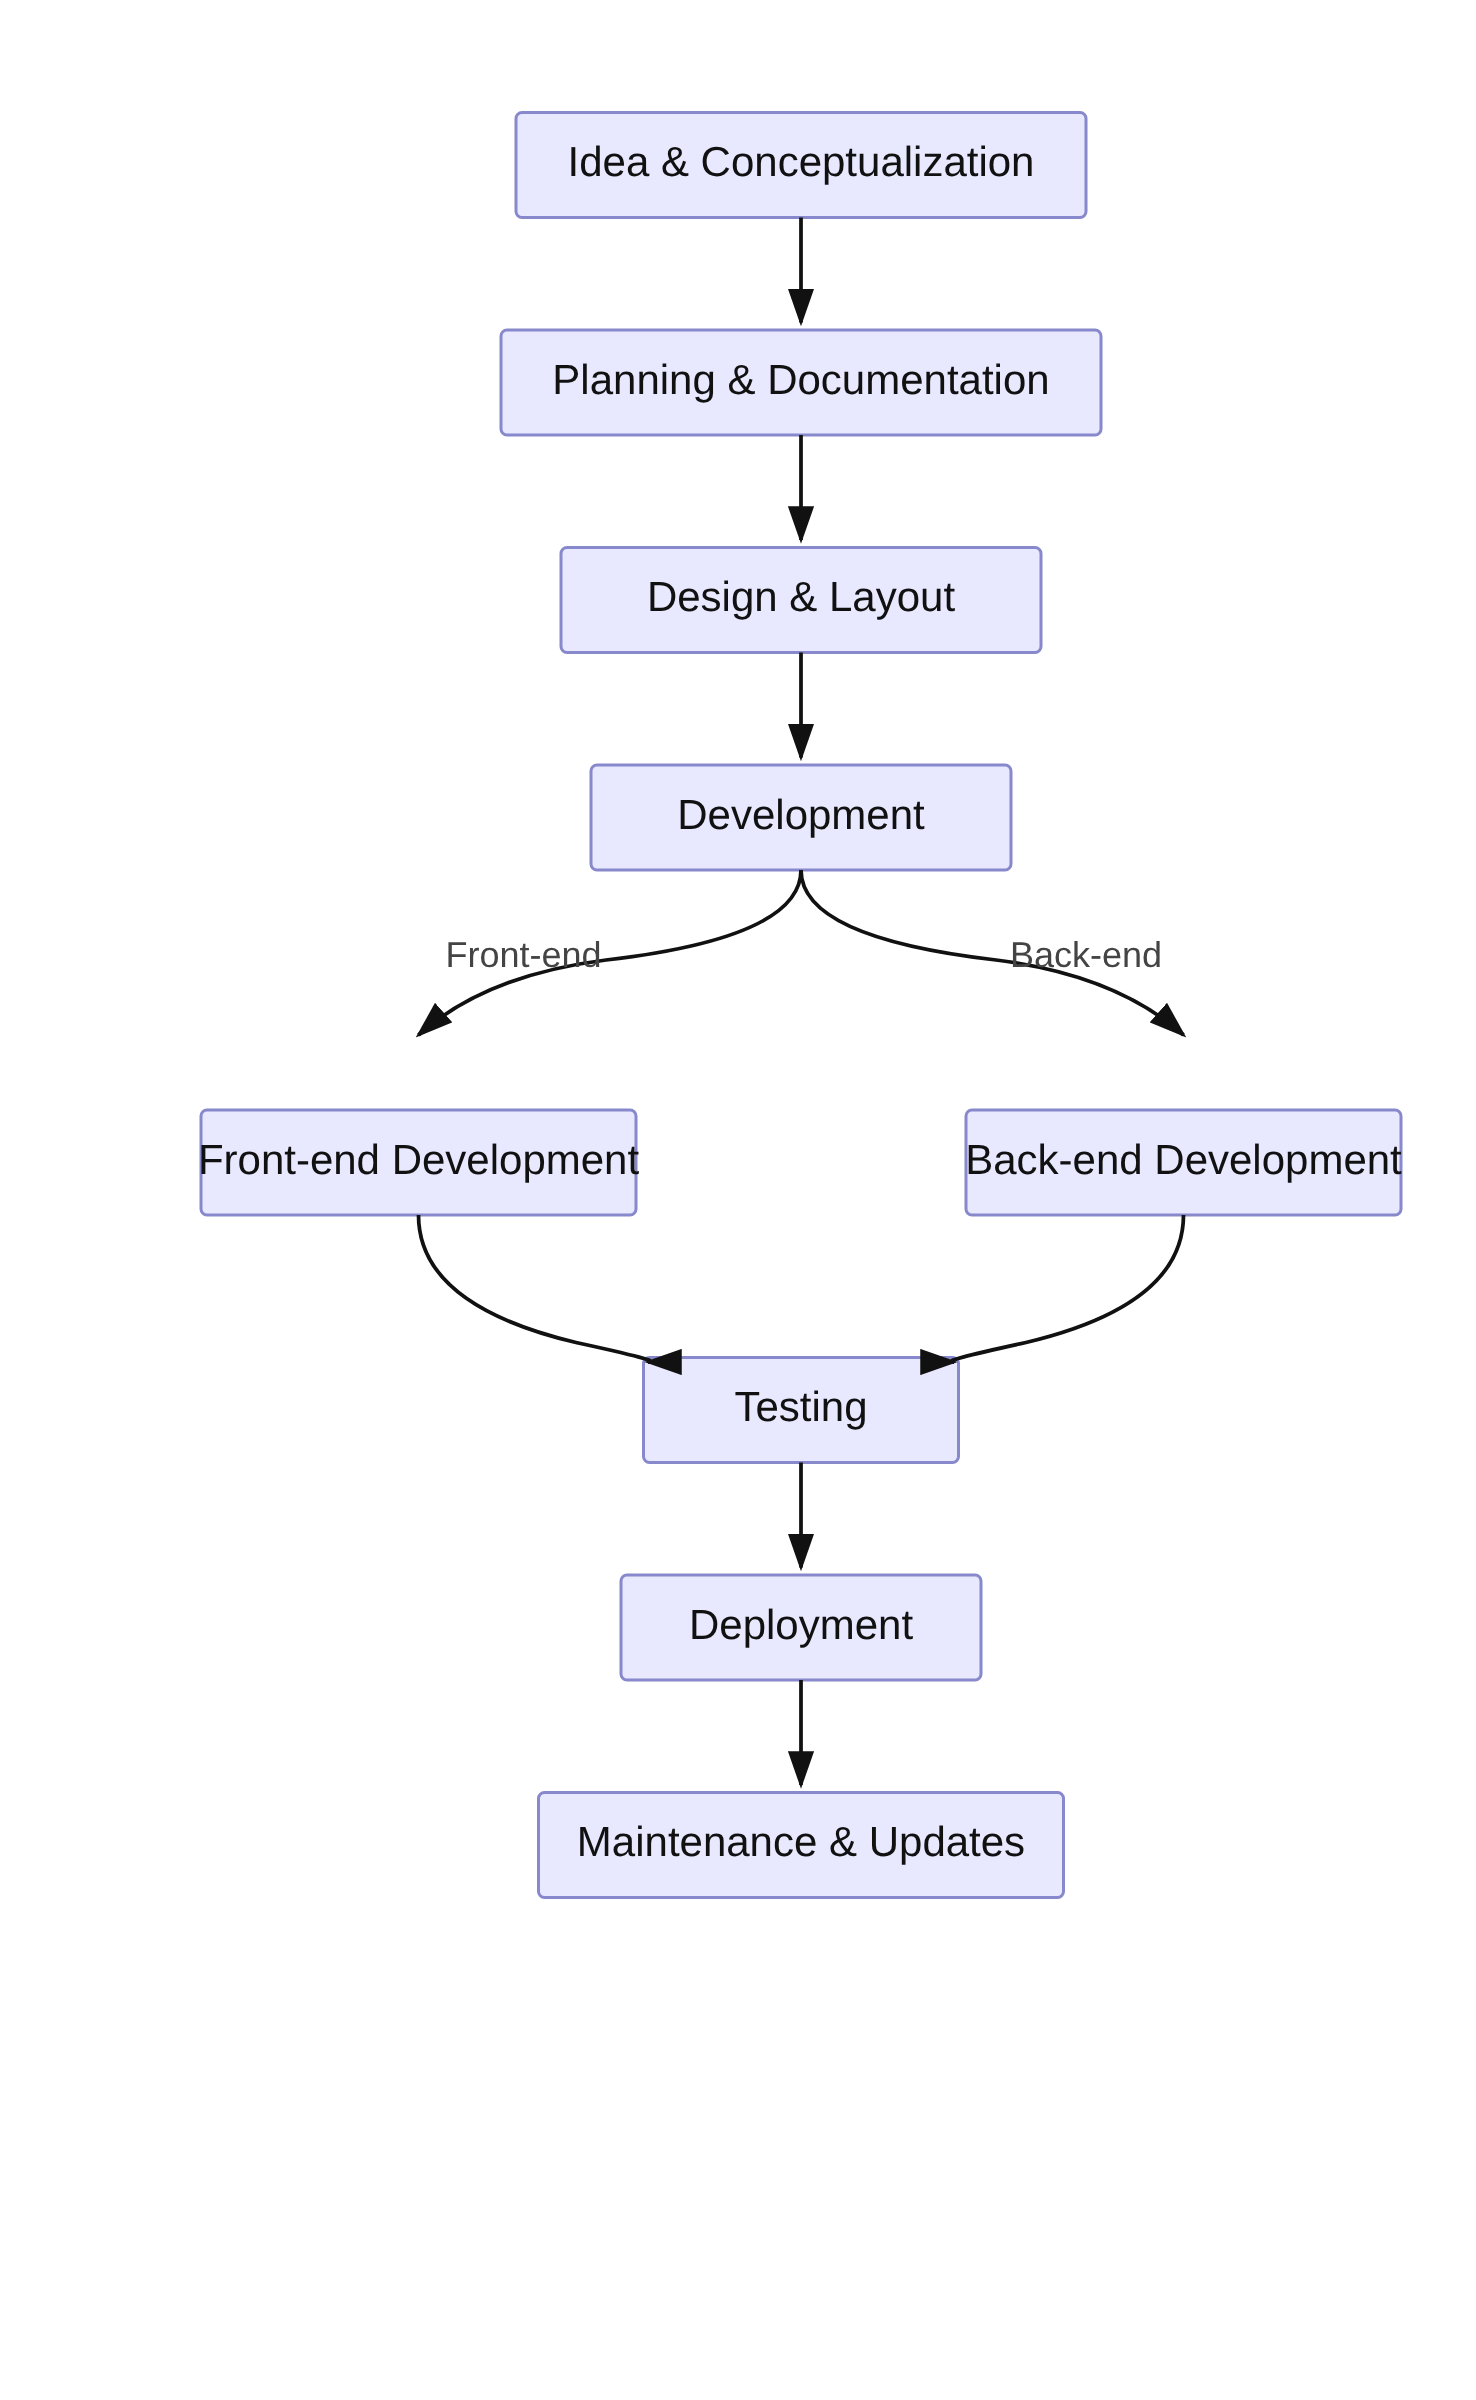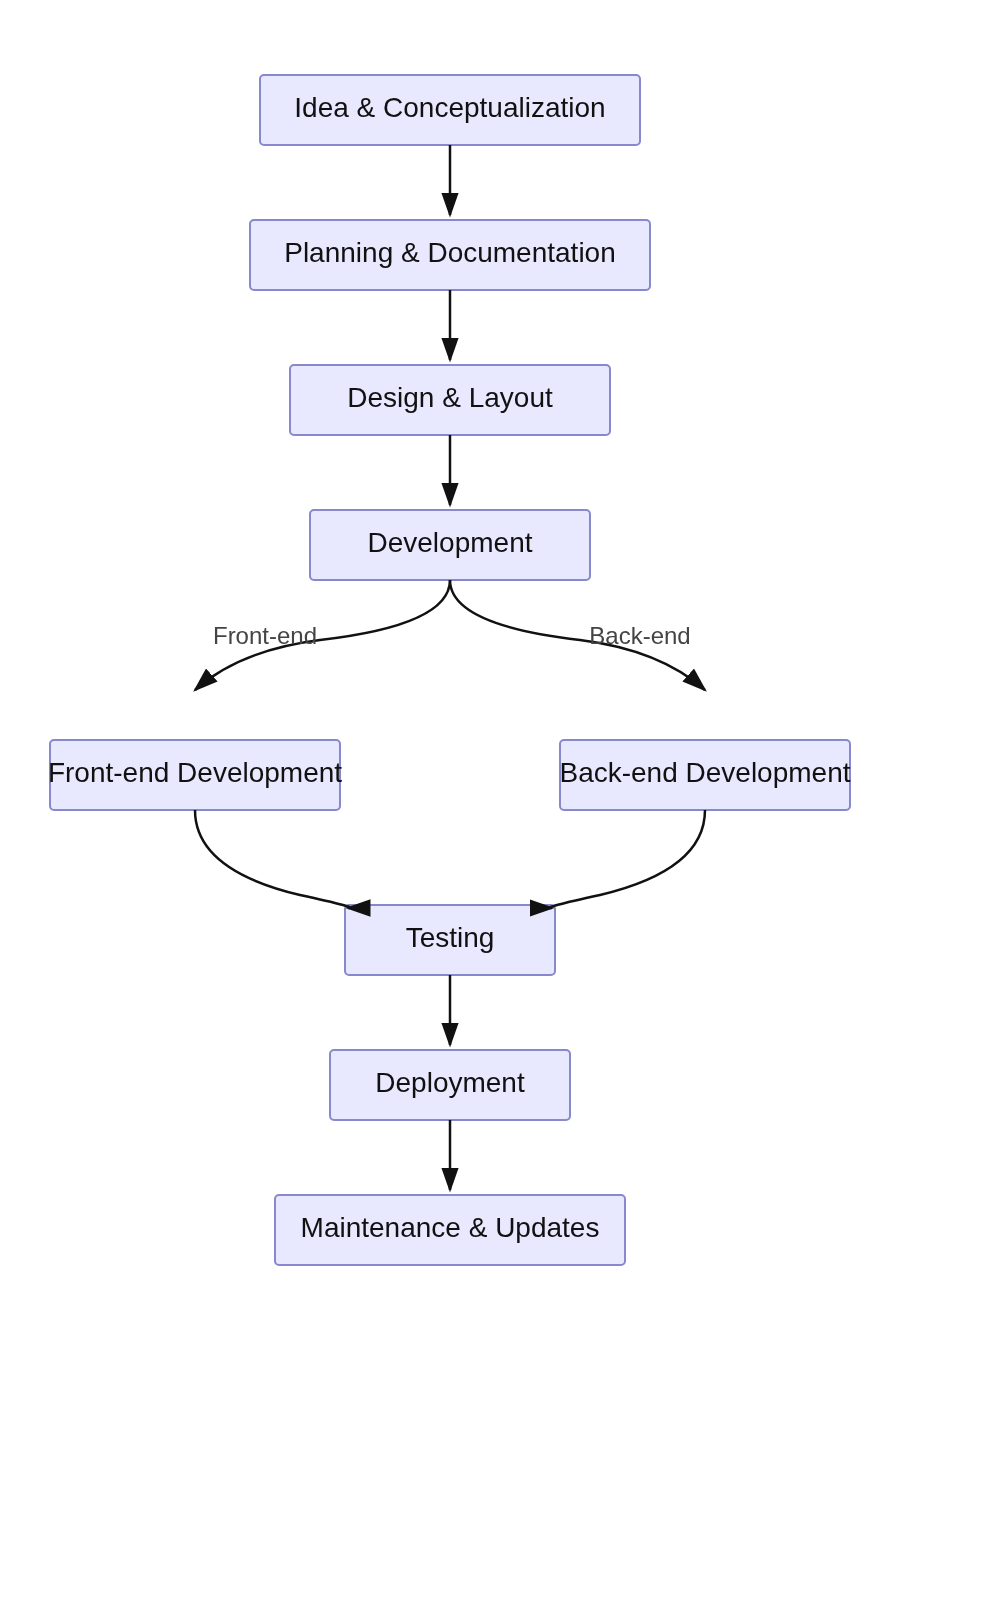--- a/index.html
+++ b/index.html
@@ -11,21 +11,21 @@
       font-family: 'Segoe UI', Arial, sans-serif;
       display: flex;
       justify-content: center;
       align-items: flex-start;
     }
 
     .diagram-container {
       width: 984px;
       min-height: 1600px;
       display: flex;
-      justify-content: flex-start;
+      justify-content: flex-end;
       padding: 40px 20px;
     }
 
     svg {
       width: 860px;
       height: 1520px;
     }
 
     .node-box {
       fill: #e8e8ff;

